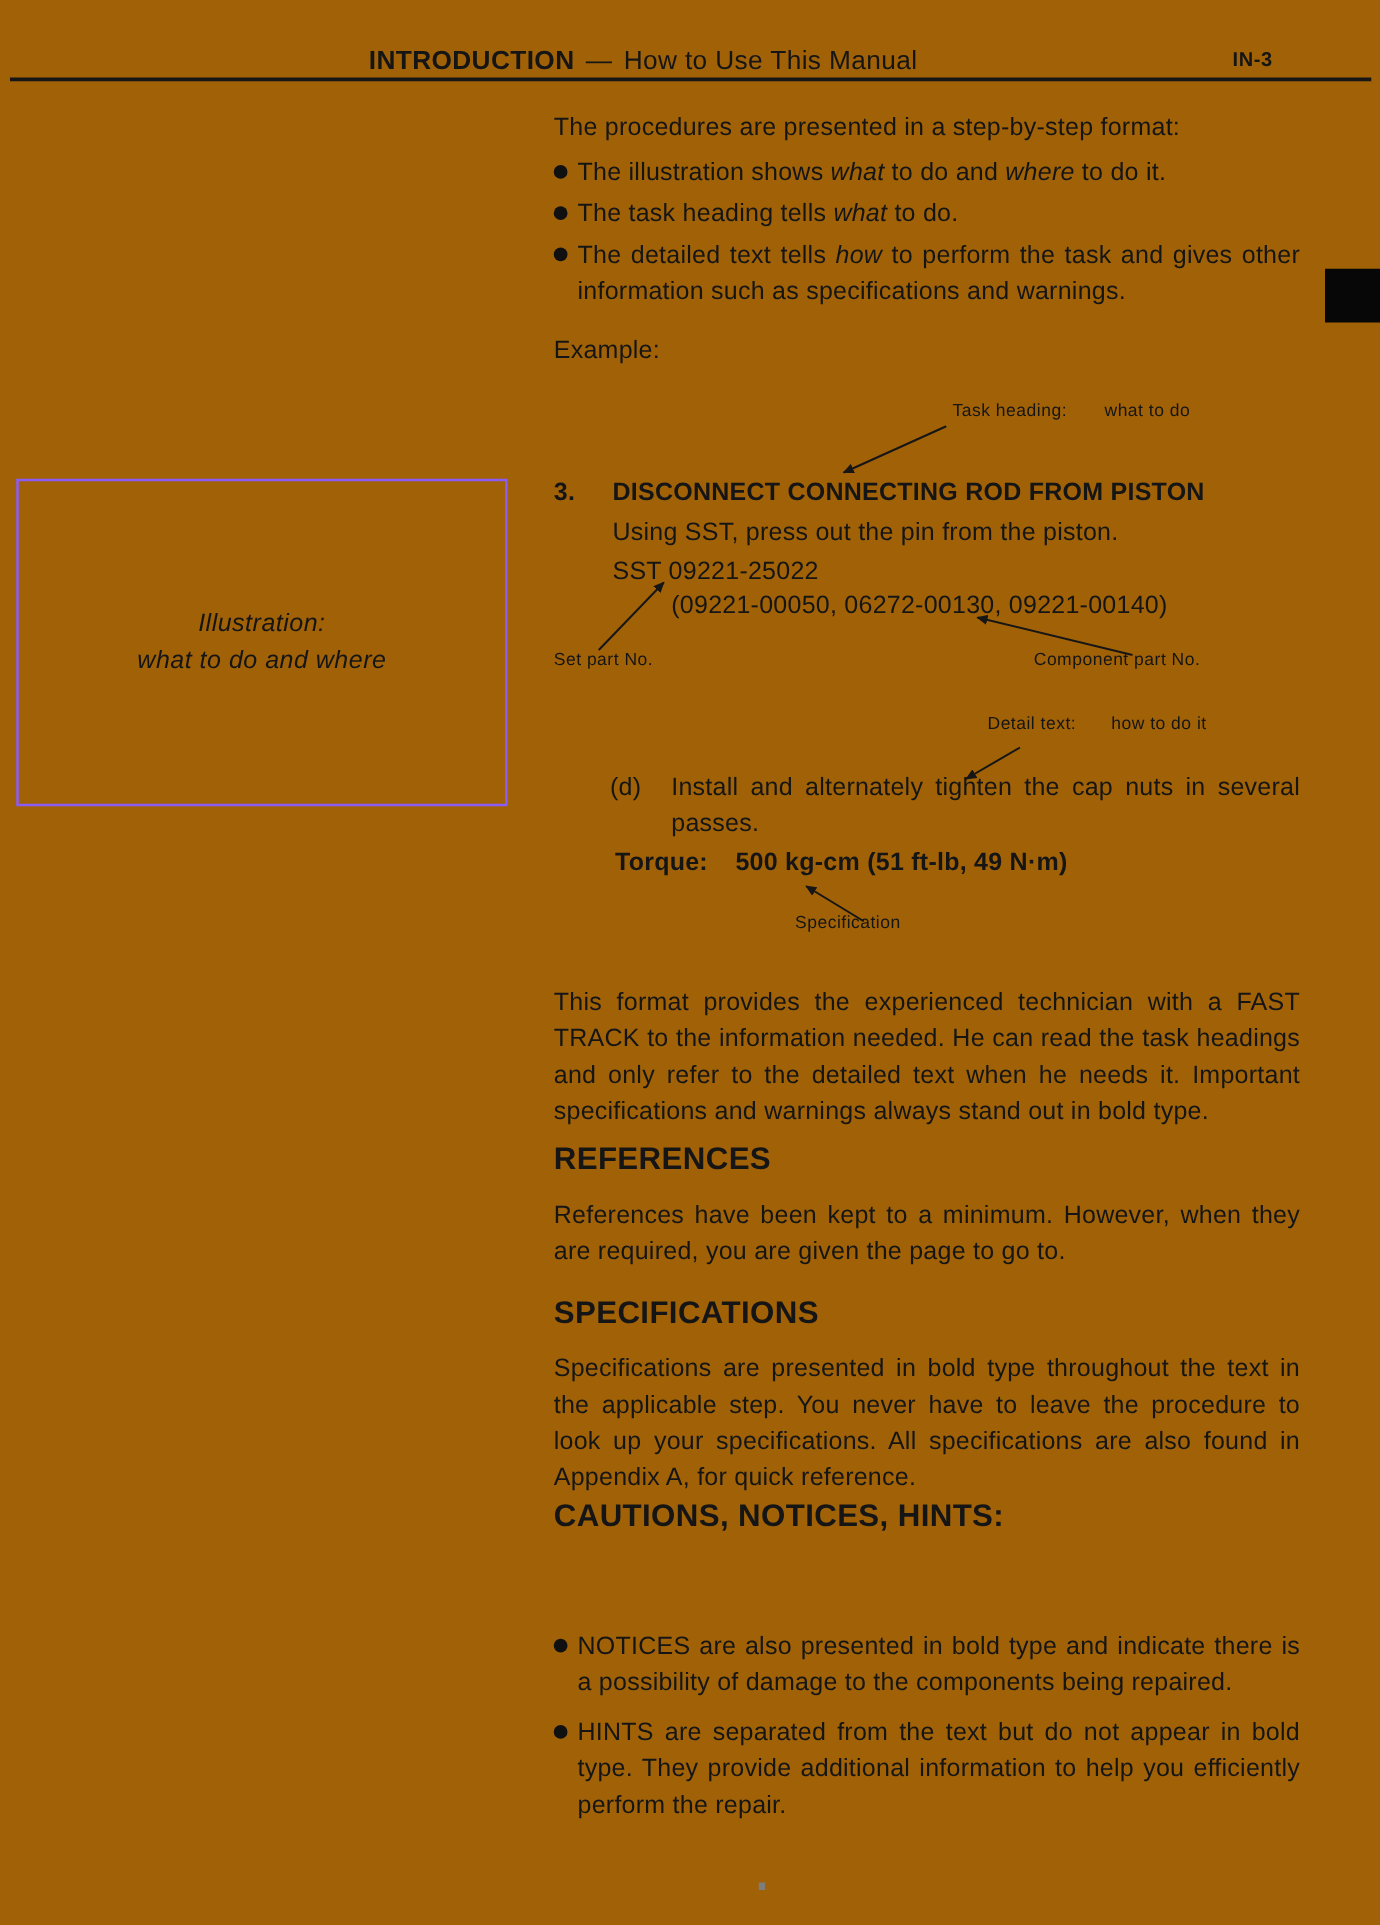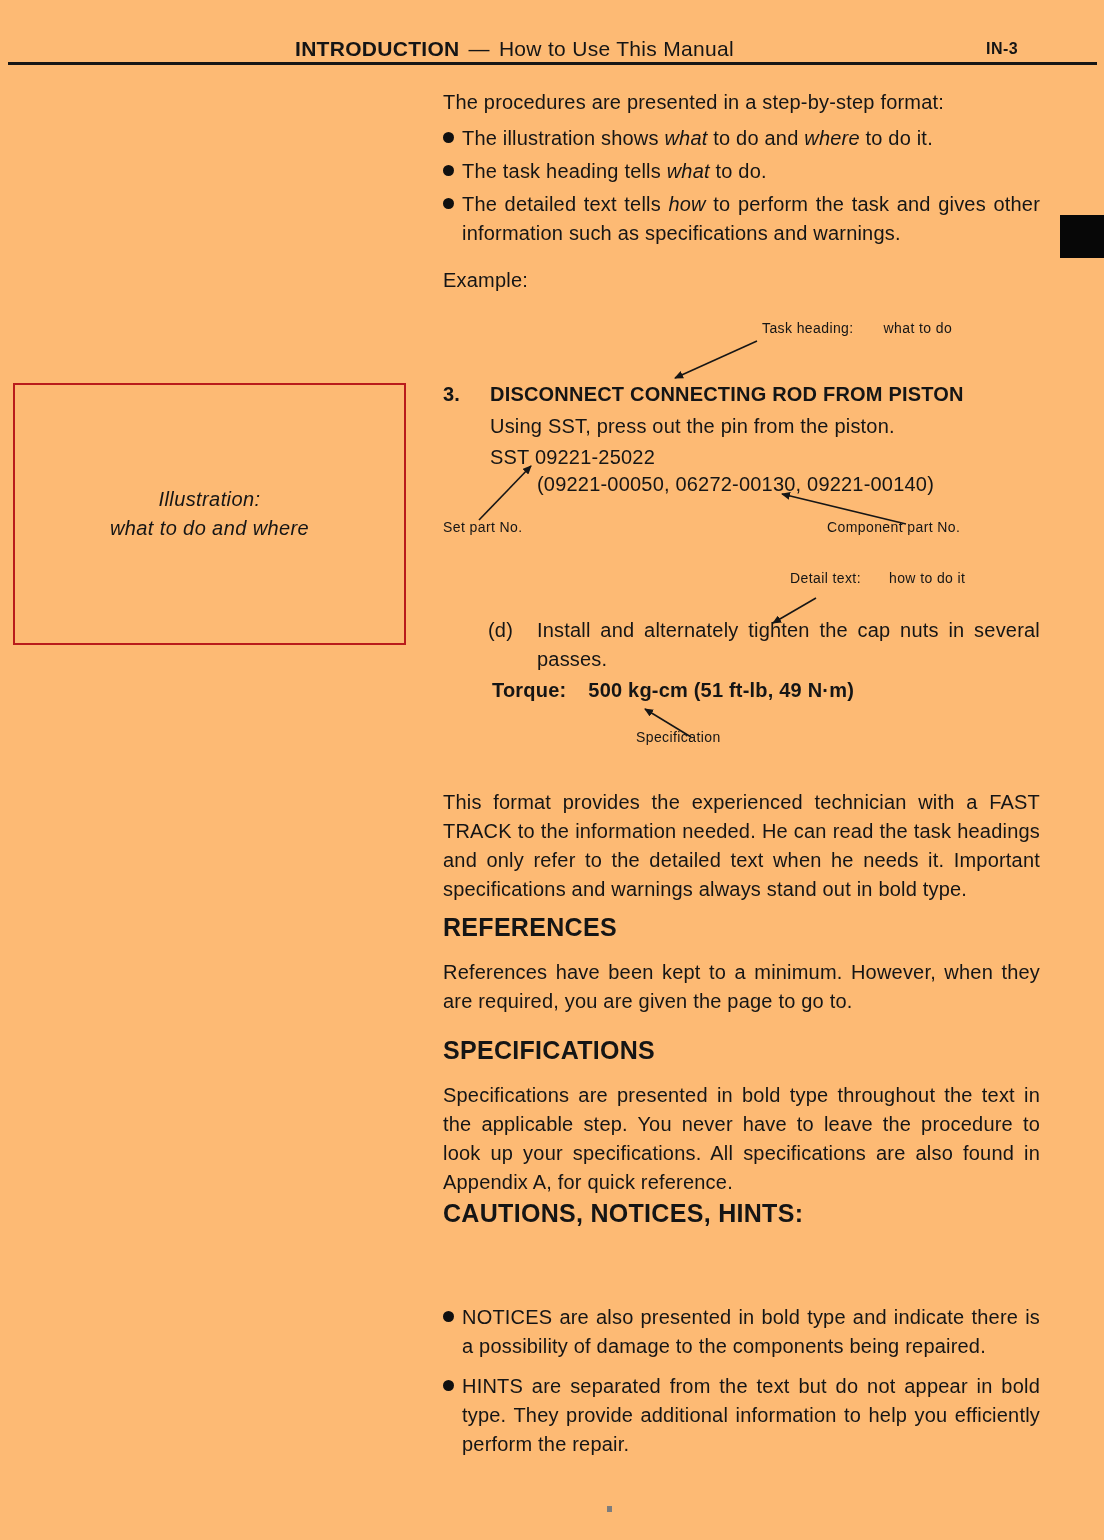--- a/index.html
+++ b/index.html
@@ -1,20 +1,20 @@
 <!DOCTYPE html>
 <html><head>
 <meta charset="utf-8">
 <style>
   html,body{margin:0;padding:0;background:#e8e8e8;}
   .page{
     position:relative;
     width:1104px;height:1540px;
     margin:0 auto;
-    background:#fdba74;
+    background:#a16207;
     font-family:"Liberation Sans", sans-serif;
     color:#151515;
     overflow:hidden;
   }
   .abs{position:absolute;}
   .body-text{font-size:20px;line-height:29px;letter-spacing:0.2px;}
   .justify{text-align:justify;text-justify:inter-word;}
   .bold{font-weight:bold;}
   .italic{font-style:italic;}
   .heading-lg{font-size:25px;font-weight:bold;letter-spacing:0.3px;line-height:27px;}
@@ -23,21 +23,21 @@
   .page-num{font-size:16px;font-weight:bold;letter-spacing:0.5px;}
   .h-rule{height:3px;background:#161616;}
   .black-tab{background:#070707;}
   .bullet-row{position:absolute;}
   .bullet-dot{
     position:absolute;left:0;top:8px;width:11px;height:11px;border-radius:50%;
     background:#101010;
   }
   .bullet-body{margin-left:19px;}
   .illus-box{
-    border:2px solid #b91c1c;
+    border:2px solid #8b5cf6;
     display:flex;flex-direction:column;align-items:center;justify-content:center;
     text-align:center;
   }
   .illus-text{font-size:20px;font-style:italic;line-height:29px;letter-spacing:0.4px;}
   .ann-label{font-size:14px;letter-spacing:0.4px;white-space:nowrap;}
   .ann-gap{margin-left:30px;}
   .torque-gap{margin-left:22px;}
   .arrow-layer{position:absolute;left:0;top:0;pointer-events:none;}
   .footer-mark{width:5px;height:6px;background:#7d7d7d;}
 </style>

